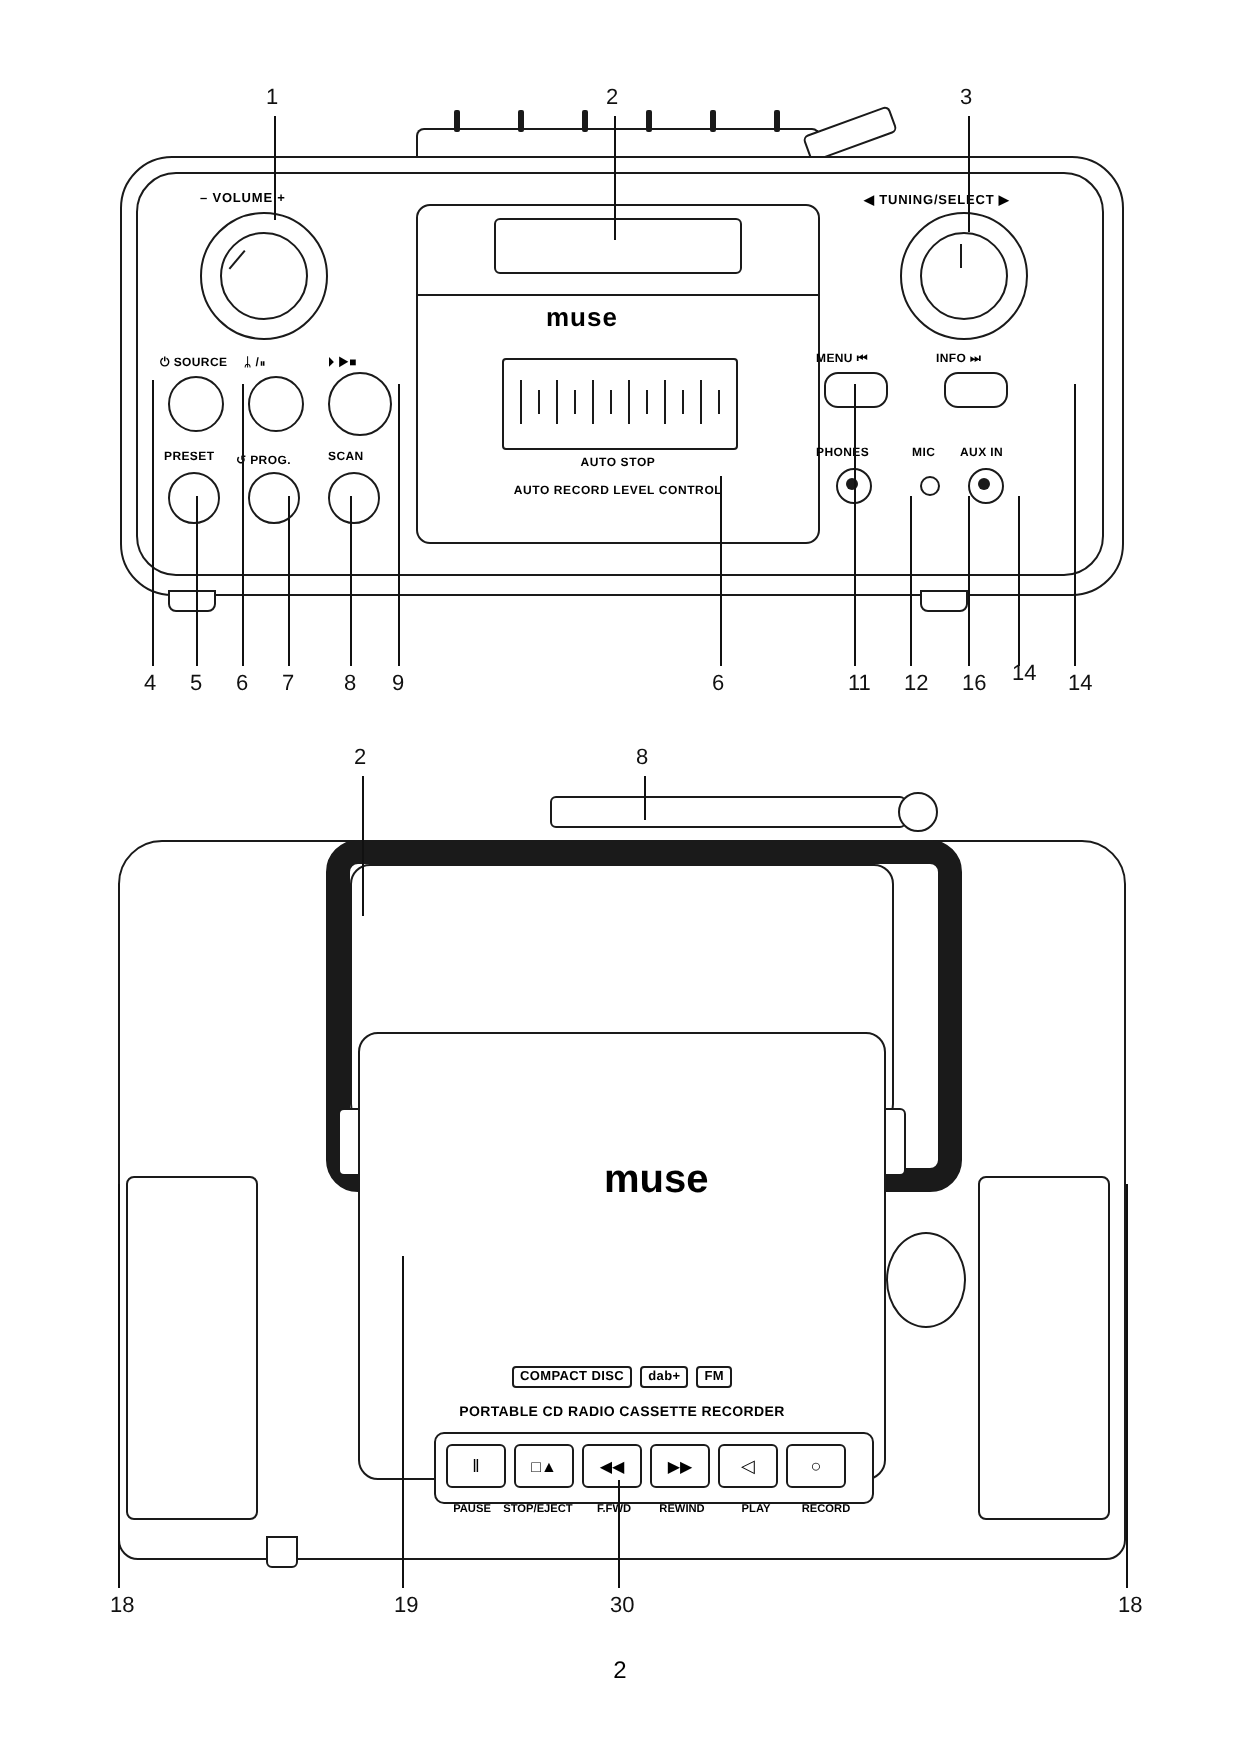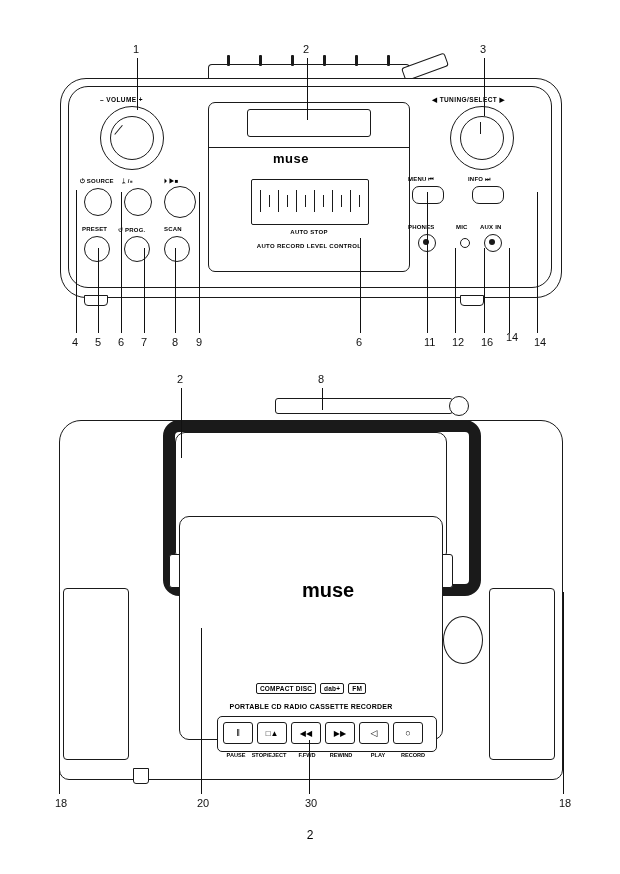--- a/index.html
+++ b/index.html
@@ -333,21 +333,21 @@
 
   <div class="callout" style="left:177px;top:374px;">2</div>
   <div class="leader v" style="left:181px;top:388px;height:70px;"></div>
 
   <div class="callout" style="left:318px;top:374px;">8</div>
   <div class="leader v" style="left:322px;top:388px;height:22px;"></div>
 
   <div class="callout" style="left:55px;top:798px;">18</div>
   <div class="leader v" style="left:59px;top:592px;height:202px;"></div>
 
-  <div class="callout" style="left:197px;top:798px;">20</div>
+  <div class="callout" style="left:197px;top:798px;">19</div>
   <div class="leader v" style="left:201px;top:628px;height:166px;"></div>
 
   <div class="callout" style="left:305px;top:798px;">30</div>
   <div class="leader v" style="left:309px;top:740px;height:54px;"></div>
 
   <div class="callout" style="left:559px;top:798px;">18</div>
   <div class="leader v" style="left:563px;top:592px;height:202px;"></div>
 
   <div class="page-num">2</div>
 </div>

